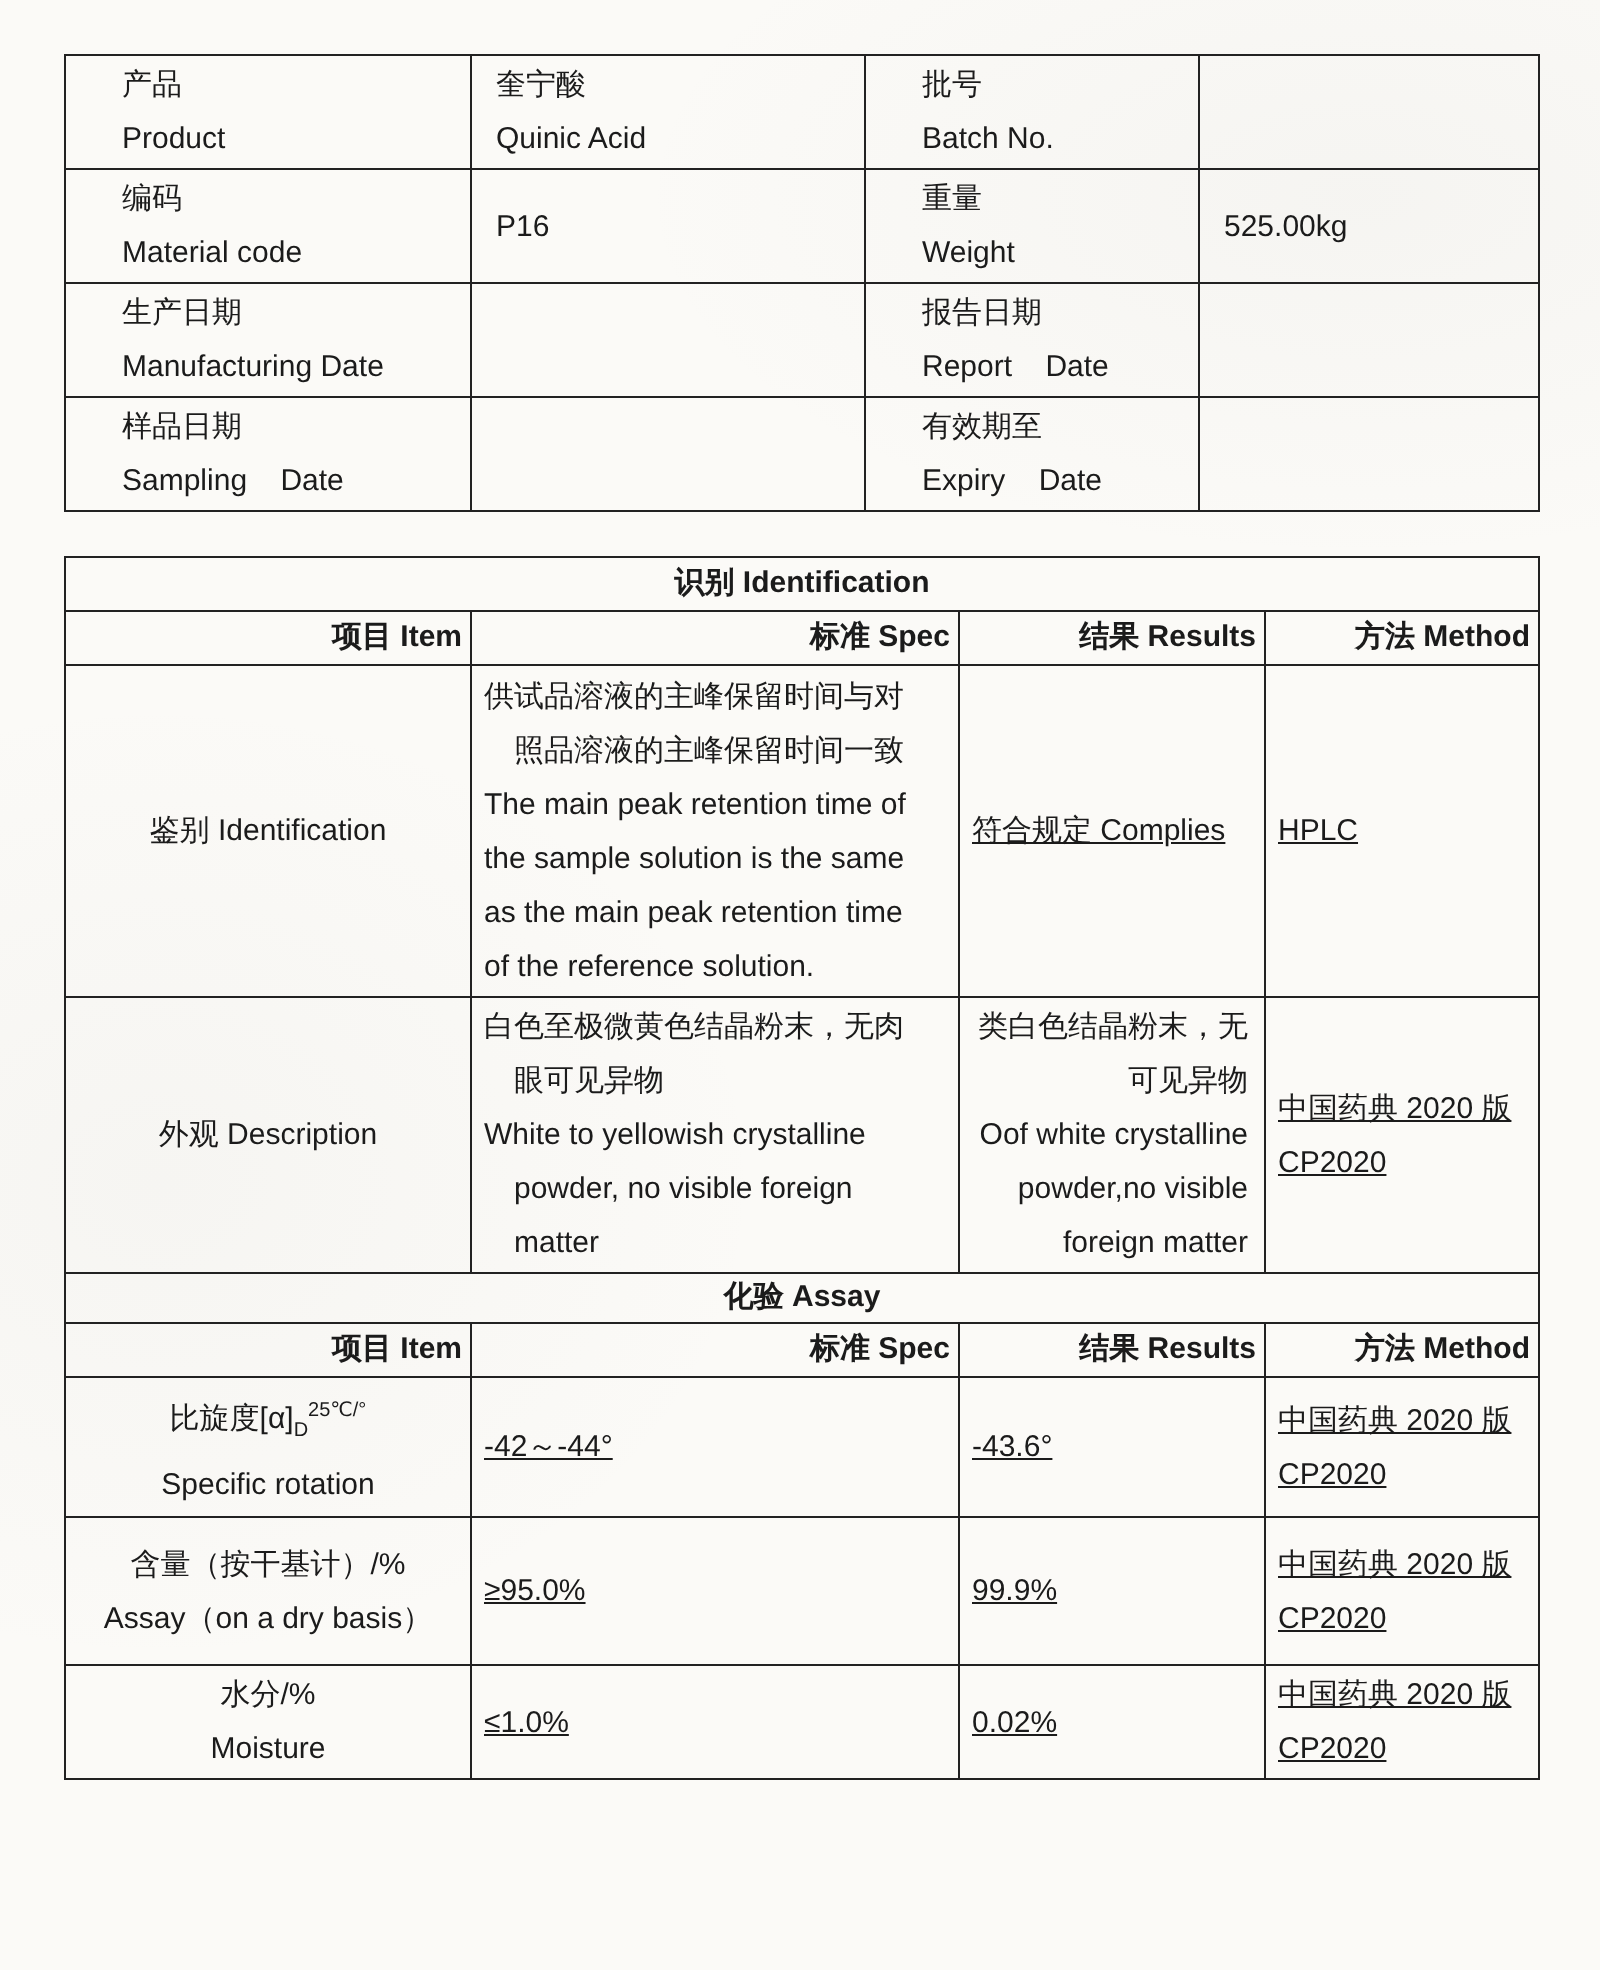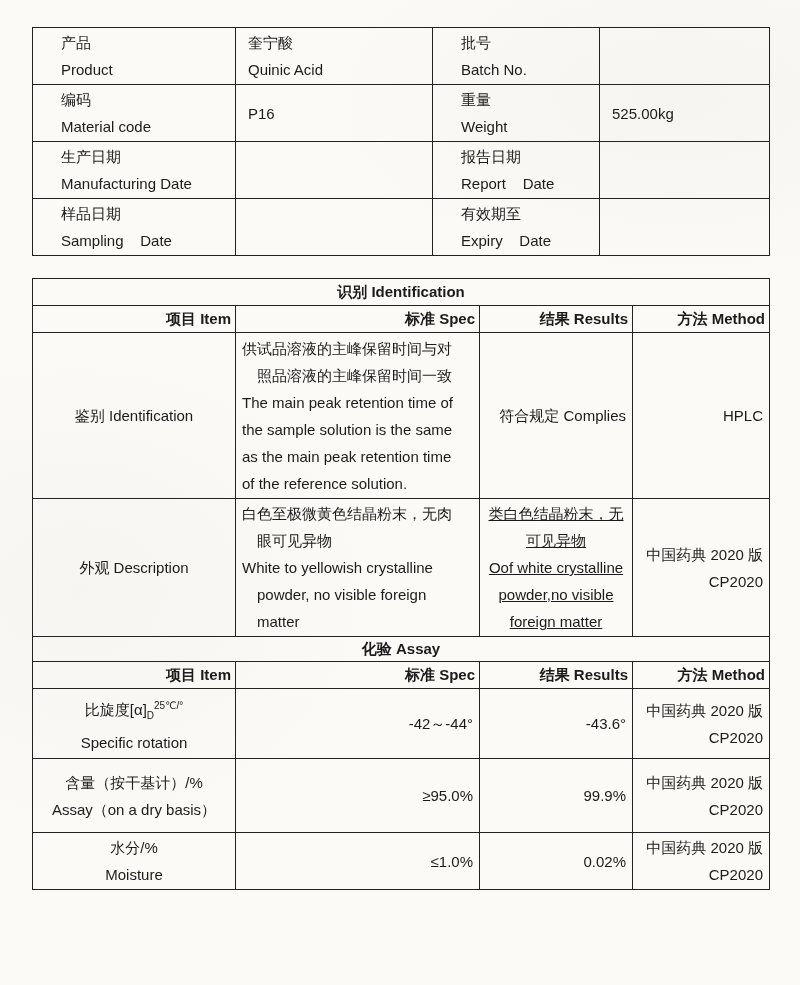--- a/index.html
+++ b/index.html
@@ -30,22 +30,22 @@
   #info-table td{text-align:left;}
   .t1-label{padding-left:28px;}
   .t1-value{padding-left:12px;}
   
   #qc-table{left:32px;top:278px;width:737px;}
   .qc-section{text-align:center;font-weight:bold;line-height:22px;padding:1px 4px;}
   .qc-colhead{text-align:right;line-height:22px;padding:1px 4px;font-weight:bold;}
   .qc-item{text-align:center;padding:1px 3px;}
   .qc-spec{text-align:left;padding:1px 6px;}
   .qc-spec-center{text-align:center;padding:1px 6px;}
-  .qc-center{text-align:right;padding:1px 6px;}
-  .qc-left{text-align:center;padding:1px 8px;text-decoration:underline;}
+  .qc-center{text-align:left;padding:1px 6px;text-decoration:underline;}
+  .qc-left{text-align:right;padding:1px 8px;}
   .ws-normal{white-space:normal;}
   sub{font-size:10px;}
   .sup{font-size:10px;vertical-align:super;letter-spacing:0;}
 </style>
 </head>
 <body>
 
 <div class="page">
 
   <table id="info-table" border="0">

